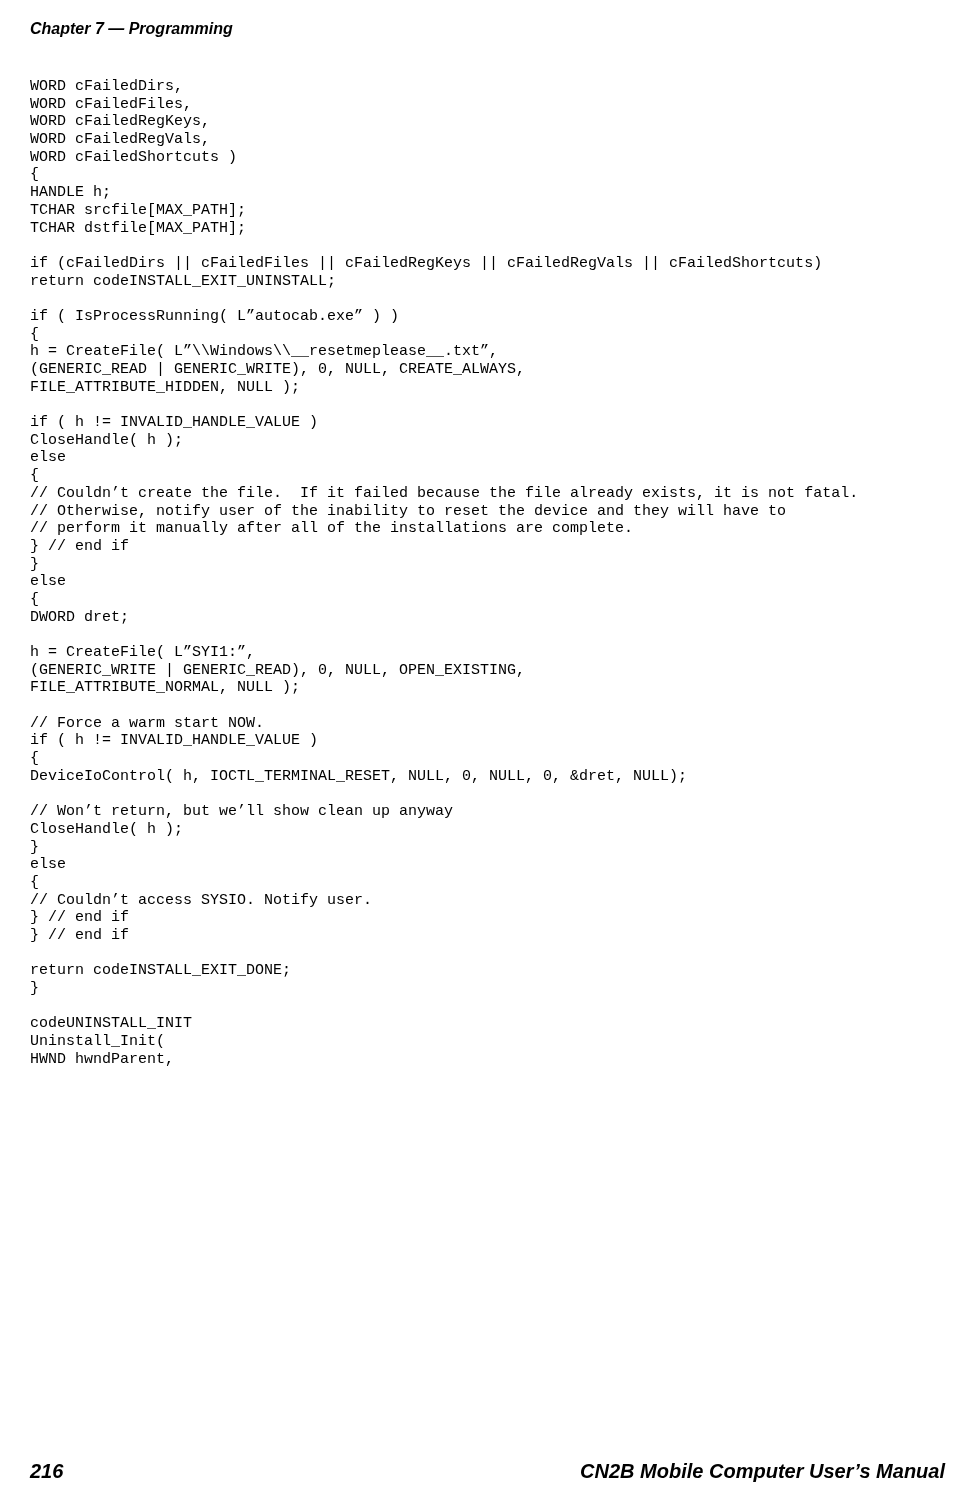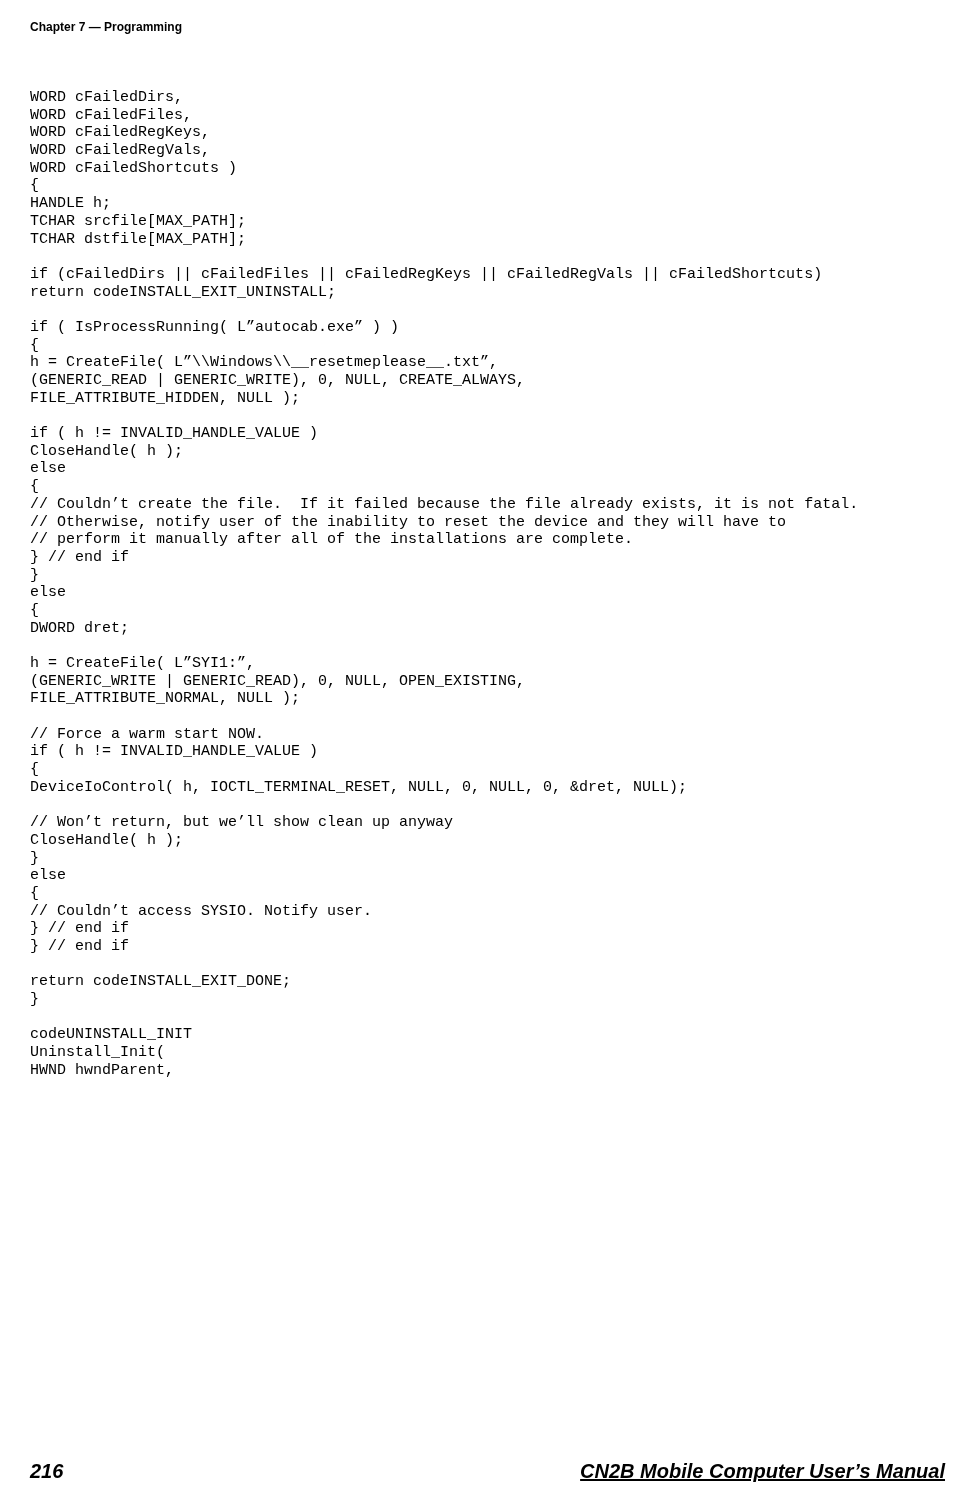--- a/index.html
+++ b/index.html
@@ -16,42 +16,43 @@
   .page {
     box-sizing: border-box;
     width: 975px;
     height: 1503px;
     padding: 20px 30px 20px 30px;
     position: relative;
   }
   .header {
     font-family: "Segoe UI", "Myriad Pro", Arial, sans-serif;
     font-weight: 700;
-    font-size: 12px;
-    margin-bottom: 55px;
+    font-style: italic;
+    font-size: 16px;
+    margin-bottom: 40px;
   }
   .code {
     font-family: "Courier New", Courier, monospace;
     font-size: 15px;
     line-height: 1.18;
     white-space: pre-wrap;
     word-wrap: break-word;
   }
   .footer {
     position: absolute;
     bottom: 20px;
     left: 30px;
     right: 30px;
     font-family: "Segoe UI", "Myriad Pro", Arial, sans-serif;
     font-weight: 700;
     font-style: italic;
     font-size: 20px;
   }
   .footer .pageno { float: left; }
-  .footer .title  { float: right; text-decoration: underline; }
+  .footer .title  { float: right; }
 </style>
 </head>
 <body>
 
 <div class="page">
   <div class="header">
     <span>Chapter 7 — Programming</span>
   </div>
 
   <div class="code"><span>WORD cFailedDirs,</span>

